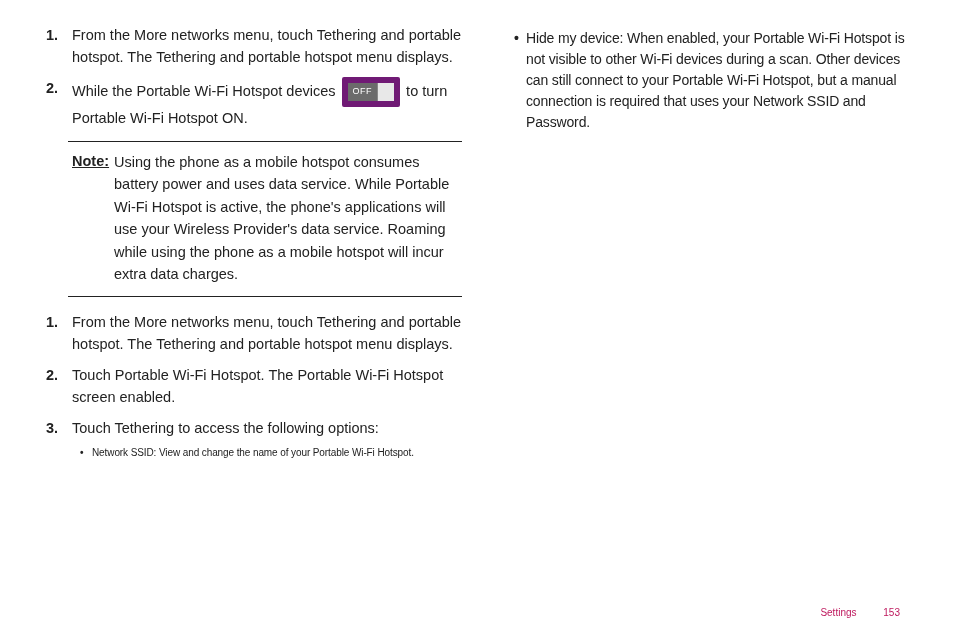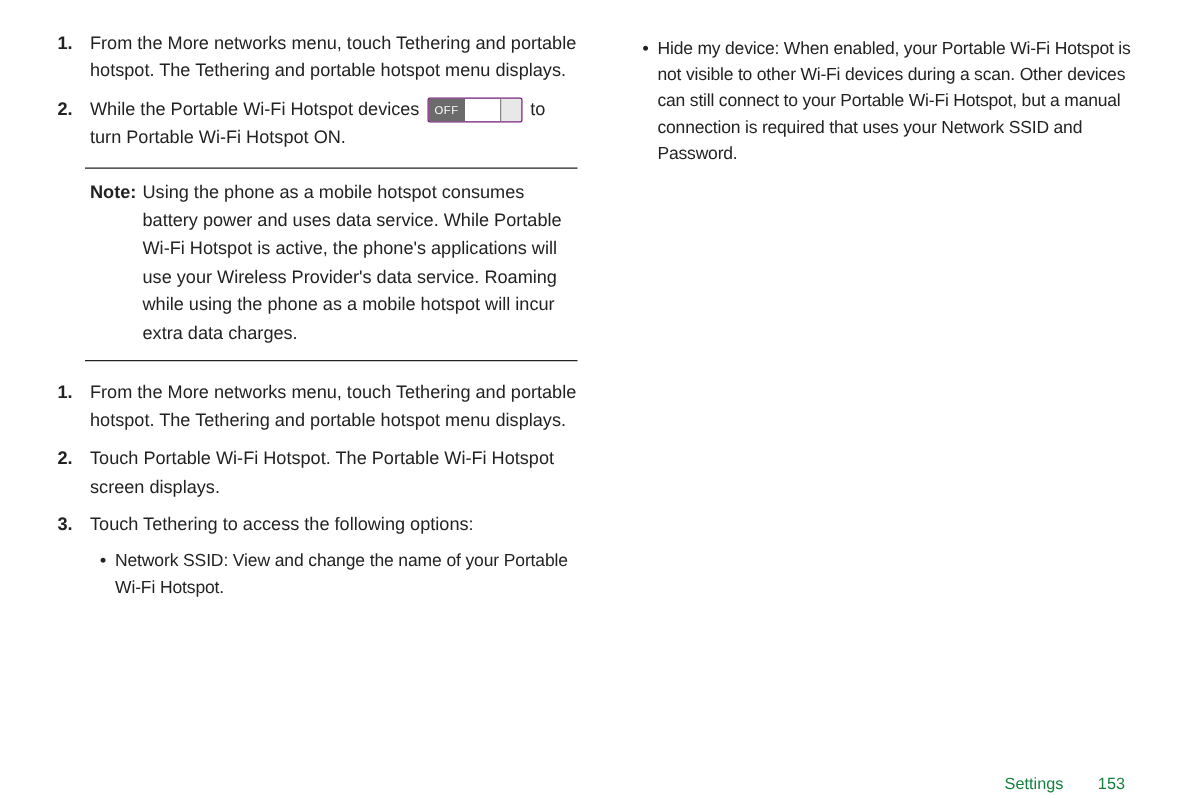--- a/index.html
+++ b/index.html
@@ -42,29 +42,28 @@
   ol.steps > li::before {
     counter-increment: step;
     content: counter(step) ".";
     font-weight: bold;
     position: absolute;
     left: -20px;
   }
   .b { font-weight: normal; }
   .slider-off {
     display: inline-flex;
-    align-items: flex-start;
+    align-items: center;
     vertical-align: middle;
     height: 18px;
-    border: 1px solid #701a75;
+    border: 6px solid #701a75;
     border-radius: 2px;
     overflow: hidden;
     background: #fff;
     margin: 0 2px;
-    gap: 28px;
   }
   .slider-off .lbl {
     font-size: 9px;
     color: #fff;
     background: #6b6b6b;
     padding: 3px 5px;
     letter-spacing: 0.5px;
   }
   .slider-off .knob {
     width: 16px;
@@ -75,34 +74,35 @@
   .note-block {
     border-top: 1px solid #222;
     border-bottom: 1px solid #222;
     margin: 6px 0 14px 24px;
     padding: 8px 6px 10px 4px;
     font-size: 14.5px;
     line-height: 1.55;
   }
   .note-block .note-label {
     font-weight: bold;
+    text-decoration: underline;
   }
   .note-body {
     display: block;
     padding-left: 42px;
     margin-top: -22px;
   }
   ul.bullets {
     list-style: none;
     padding: 0 0 0 24px;
     margin: 4px 0 0 0;
   }
   ul.bullets > li {
     position: relative;
-    font-size: 14px;
+    font-size: 10px;
     line-height: 1.5;
     margin-bottom: 8px;
     padding-left: 12px;
     font-stretch: condensed;
     letter-spacing: -0.1px;
   }
   ul.bullets > li::before {
     content: "•";
     position: absolute;
     left: 0;
@@ -110,24 +110,24 @@
   }
   .col-right ul.bullets {
     padding-left: 6px;
   }
   .col-right ul.bullets > li {
     font-size: 14px;
     letter-spacing: -0.15px;
   }
   .footer {
     position: absolute;
-    bottom: 2px;
+    bottom: 18px;
     right: 54px;
-    font-size: 13px;
-    color: #15803d;
+    font-size: 10px;
+    color: #be185d;
   }
   .footer .pg {
     display: inline-block;
     margin-left: 24px;
   }
   .narrow { letter-spacing: -0.15px; }
 </style>
 </head>
 <body>
 
@@ -152,21 +152,21 @@
       <span class="note-label">Note:</span>
       <span class="note-body">Using the phone as a mobile hotspot consumes battery power and uses data service. While Portable Wi-Fi Hotspot is active, the phone's applications will use your Wireless Provider's data service. Roaming while using the phone as a mobile hotspot will incur extra data charges.</span>
     </div>
 
 
     <ol class="steps">
       <li>
         <span>From the </span><span class="b">More networks</span><span> menu, touch </span><span class="b">Tethering and portable hotspot</span><span>. The </span><span class="b">Tethering and portable hotspot</span><span> menu displays.</span>
       </li>
       <li>
-        <span>Touch </span><span class="b">Portable Wi-Fi Hotspot</span><span>. The </span><span class="b">Portable Wi-Fi Hotspot</span><span> screen displays.</span>
+        <span>Touch </span><span class="b">Portable Wi-Fi Hotspot</span><span>. The </span><span class="b">Portable Wi-Fi Hotspot</span><span> screen enabled.</span>
       </li>
       <li>
         <span>Touch </span><span class="b">Tethering</span><span> to access the following options:</span>
         <ul class="bullets" style="padding-left:8px; margin-top:6px;">
           <li class="narrow">
             <span class="b">Network SSID</span><span>: View and change the name of your Portable Wi-Fi Hotspot.</span>
           </li>
         </ul>
       </li>
     </ol>

